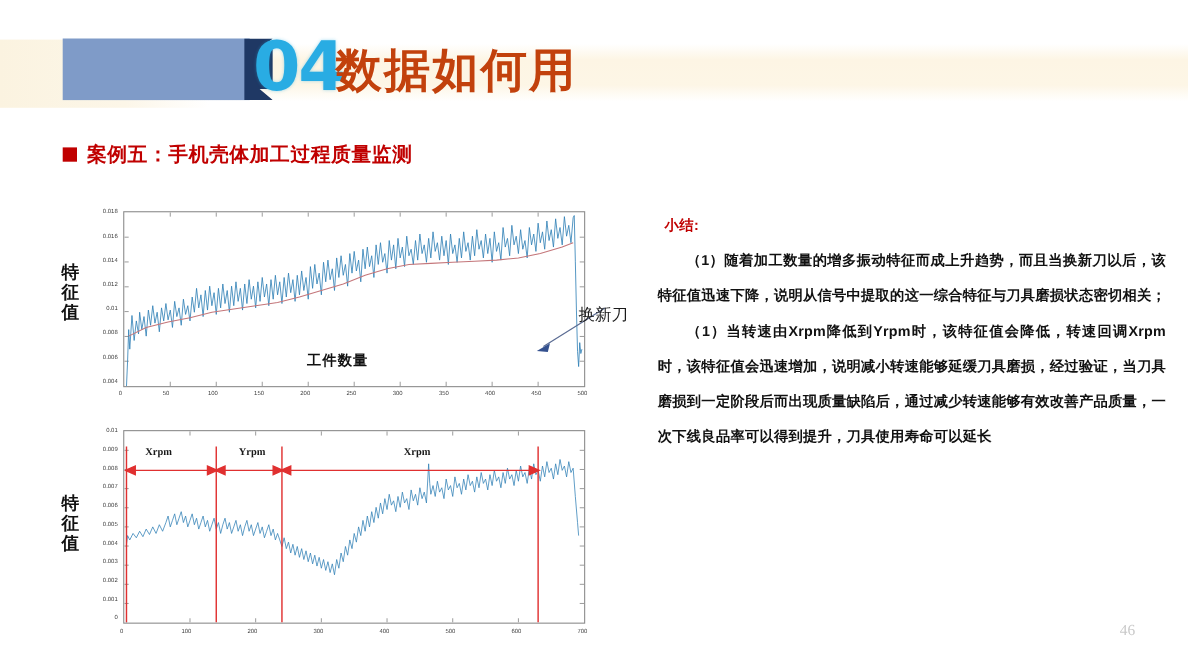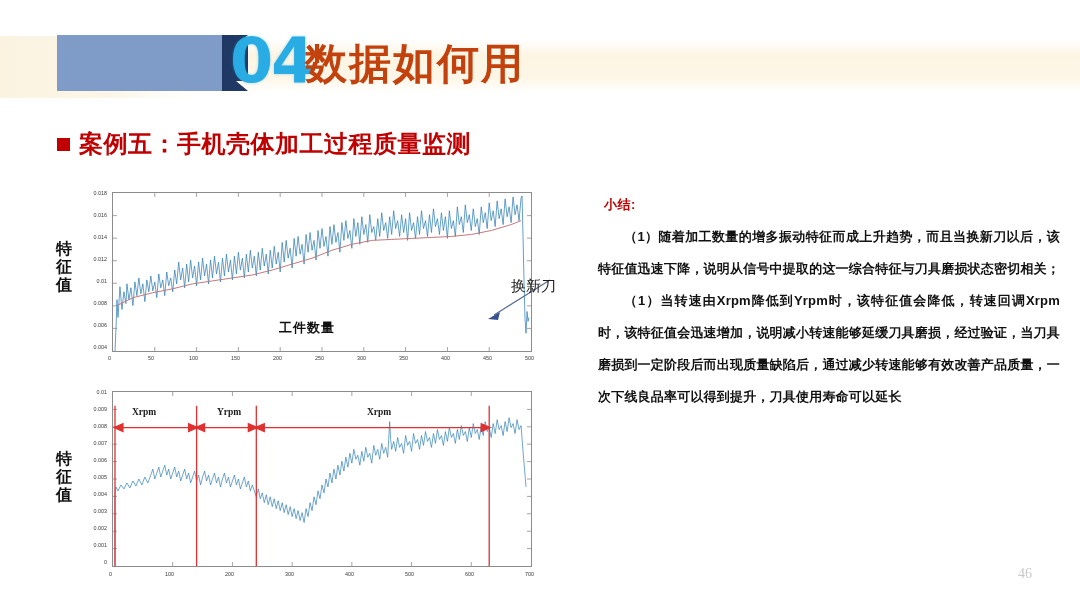--- a/index.html
+++ b/index.html
@@ -45,21 +45,21 @@
     letter-spacing:2px;line-height:64px;
   }
 
   
   .subtitle-row{
     position:absolute;left:57px;top:128px;
     display:flex;align-items:center;gap:9px;
   }
   .sub-bullet{width:13px;height:13px;background:#c00000;display:block;}
   .subtitle{
-    font-size:24px;font-weight:bold;color:#c00000;letter-spacing:.5px;
+    font-size:18px;font-weight:bold;color:#c00000;letter-spacing:.5px;
   }
 
   
   .charts{position:absolute;left:52px;top:185px;width:510px;height:420px;}
 
   .ylabel{
     position:absolute;
     font-size:16px;font-weight:bold;color:#111;
     width:20px;line-height:18px;text-align:center;
     letter-spacing:0;
@@ -212,21 +212,21 @@
       <div class="tick-label" style="left:389px;top:170px;">400</div>
       <div class="tick-label" style="left:431px;top:170px;">450</div>
       <div class="tick-label" style="left:473px;top:170px;">500</div>
 
       <div class="axis-title" style="left:227px;top:134px;">工件数量</div>
 
       <svg style="position:absolute;left:420px;top:85px;width:90px;height:60px;" viewBox="0 0 90 60">
         <line x1="78" y1="10" x2="22" y2="45" stroke="#5a6b93" stroke-width="1.1"></line>
         <polygon points="16,49 28,42 26,50" fill="#34518f"></polygon>
       </svg>
-      <div class="annot-text" style="left:459px;top:92px;">换新刀</div>
+      <div class="annot-text" style="left:474px;top:92px;">换新刀</div>
     </div>
 
     <div class="chart-box" style="left:0;top:200px;width:510px;height:215px;">
       <div class="ylabel" style="left:2px;top:65px;">
         <span>特</span>
           <span>征</span>
           <span>值</span>
       </div>
 
       <div class="tick-label tick-y" style="left:27px;top:4px;width:28px;">0.01</div>

